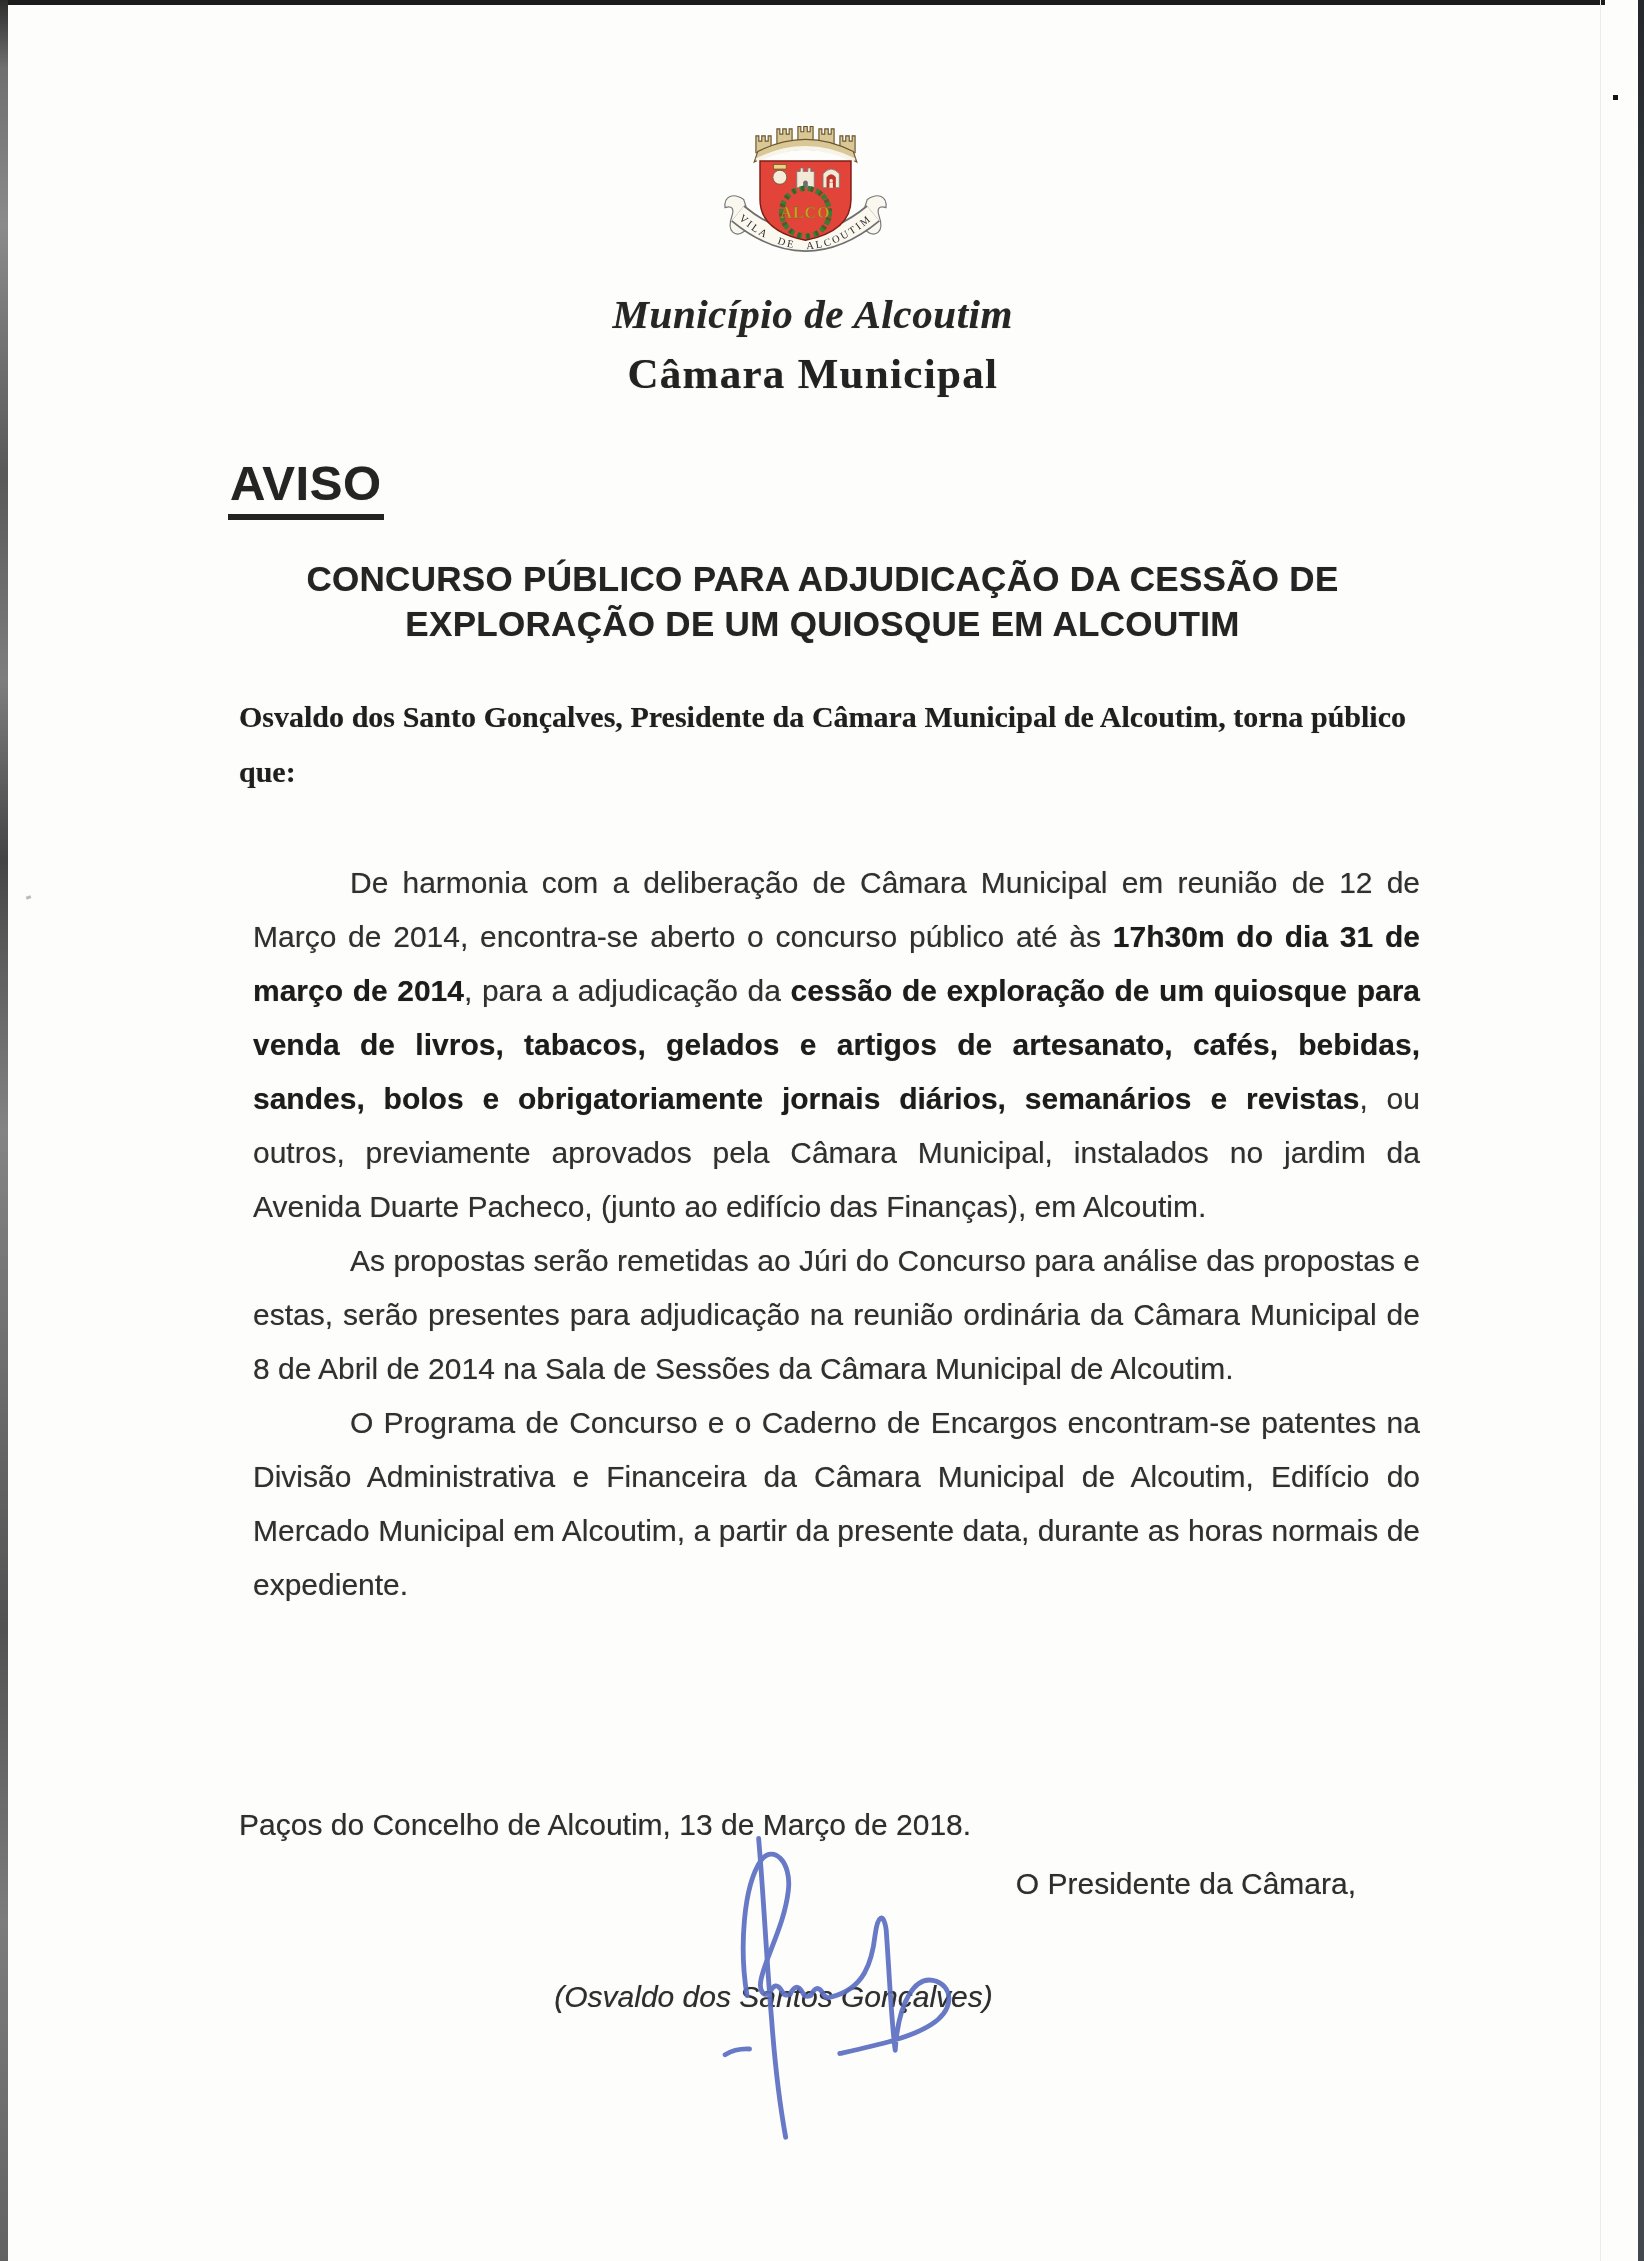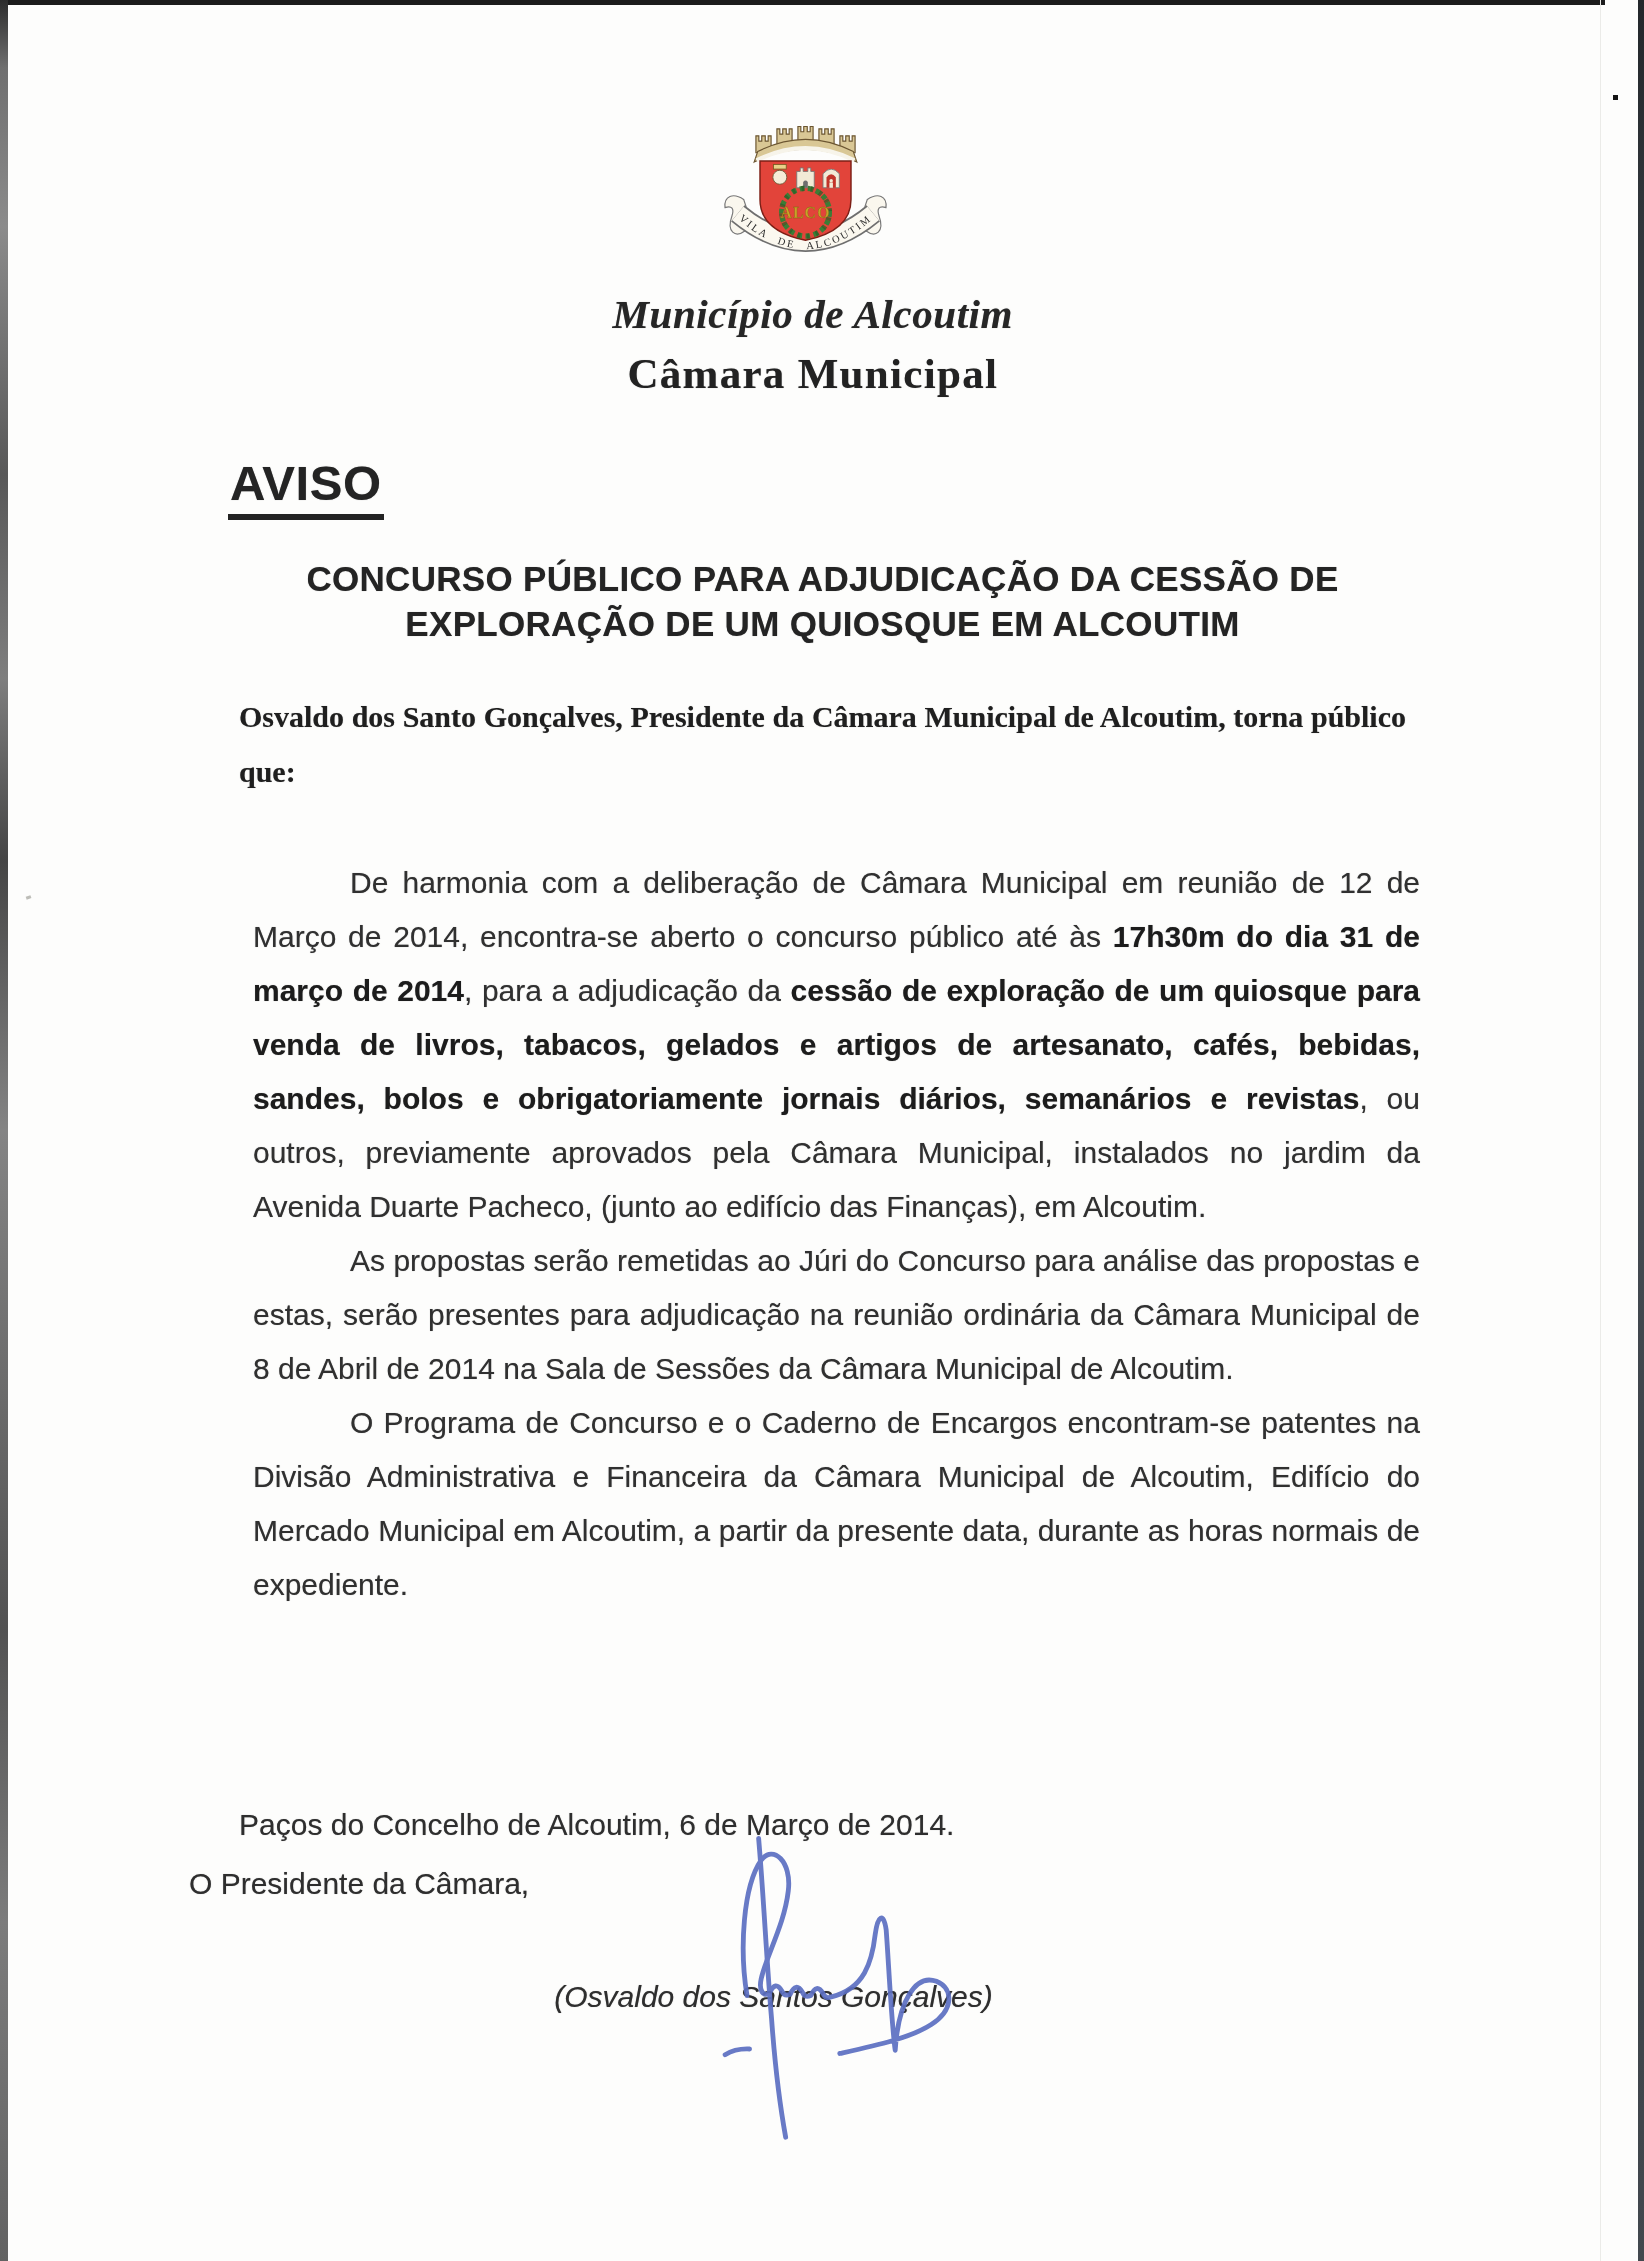--- a/index.html
+++ b/index.html
@@ -60,21 +60,21 @@
   }
   .bodytext {
     position:absolute; top:856px; left:253px; width:1167px;
     font-size:30px; line-height:54px; text-align:justify; color:#303030;
   }
   .bodytext p { margin:0; text-indent:97px; }
   .bodytext b { color:#1c1c1c; }
 
   
   .place-date { position:absolute; top:1797px; left:239px; width:1167px; font-size:30px; line-height:55px; color:#2e2e2e; }
-  .pres-line  { position:absolute; top:1856px; left:239px; width:1167px; text-align:left; transform:translateX(-50px);
+  .pres-line  { position:absolute; top:1856px; left:239px; width:1167px; text-align:right; transform:translateX(-50px);
                 font-size:30px; line-height:55px; color:#2e2e2e; }
   .sig-name   { position:absolute; top:1969px; left:239px; width:1167px; text-align:center; transform:translateX(-49px);
                 font-size:30px; line-height:55px; font-style:italic; color:#2e2e2e; }
   .signature  { position:absolute; left:671px; top:1828px; width:335px; height:335px; }
 </style>
 </head>
 <body>
 
 <div class="page">
 
@@ -143,21 +143,21 @@
   <div class="title doc-text">CONCURSO PÚBLICO PARA ADJUDICAÇÃO DA CESSÃO DE EXPLORAÇÃO DE UM QUIOSQUE EM ALCOUTIM</div>
 
   <div class="intro doc-text">Osvaldo dos Santo Gonçalves, Presidente da Câmara Municipal de Alcoutim, torna público que:</div>
 
   <div class="bodytext doc-text">
     <p><span>De harmonia com a deliberação de Câmara Municipal em reunião de 12 de Março de 2014, encontra-se aberto o concurso público até às </span><b>17h30m do dia 31 de março de 2014</b><span>, para a adjudicação da </span><b>cessão de exploração de um quiosque para venda de livros, tabacos, gelados e artigos de artesanato, cafés, bebidas, sandes, bolos e obrigatoriamente jornais diários, semanários e revistas</b><span>, ou outros, previamente aprovados pela Câmara Municipal, instalados no jardim da Avenida Duarte Pacheco, (junto ao edifício das Finanças), em Alcoutim.</span></p>
     <p>As propostas serão remetidas ao Júri do Concurso para análise das propostas e estas, serão presentes para adjudicação na reunião ordinária da Câmara Municipal de 8 de Abril de 2014 na Sala de Sessões da Câmara Municipal de Alcoutim.</p>
     <p>O Programa de Concurso e o Caderno de Encargos encontram-se patentes na Divisão Administrativa e Financeira da Câmara Municipal de Alcoutim, Edifício do Mercado Municipal em Alcoutim, a partir da presente data, durante as horas normais de expediente.</p>
   </div>
 
-  <div class="place-date doc-text">Paços do Concelho de Alcoutim, 6 de Março de 2014.</div>
+  <div class="place-date doc-text">Paços do Concelho de Alcoutim, 13 de Março de 2018.</div>
   <div class="pres-line doc-text">O Presidente da Câmara,</div>
   <div class="sig-name doc-text">(Osvaldo dos Santos Gonçalves)</div>
 
   <svg class="signature" viewBox="0 0 520 520" aria-hidden="true">
     <g fill="none" stroke="#5c6fc2" stroke-width="7.5" stroke-linecap="round" stroke-linejoin="round" opacity=".92">
       <path d="M136,16 C144,110 148,200 156,295 C160,350 168,425 178,480"></path>
       <path d="M118,260 C106,188 112,90 140,50 C158,25 188,52 182,98 C176,150 148,198 140,234 C136,252 143,263 153,256
            q9,-20 19,-3 q4,9 13,5 q9,-20 19,-3 q4,9 13,5 q9,-20 19,-3 q4,9 13,5
            C300,250 312,208 317,165 C321,136 330,130 334,158 C338,212 342,300 348,345
            C353,268 380,226 412,238 C441,250 437,284 404,305 C372,326 316,338 262,350"></path>

